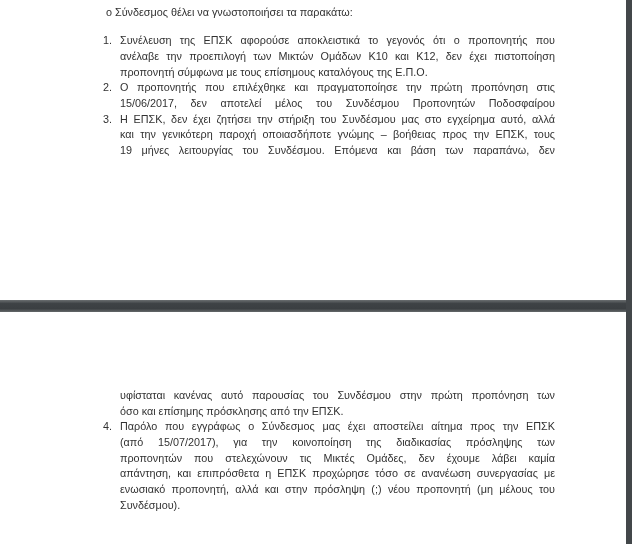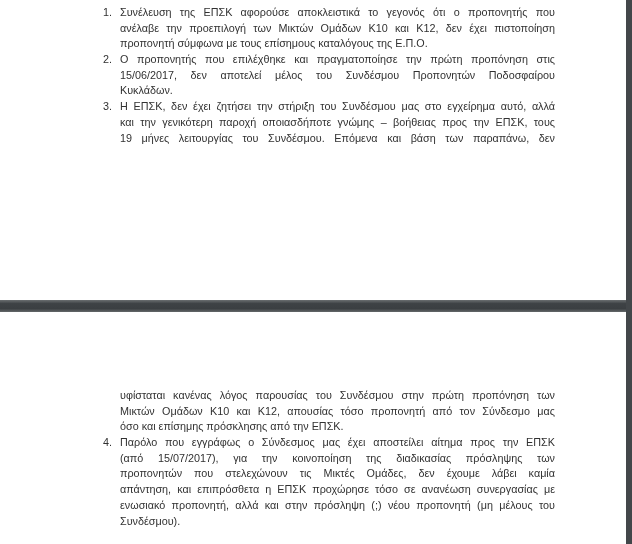--- a/index.html
+++ b/index.html
@@ -73,35 +73,35 @@
     text-align-last: justify;
   }
 </style>
 </head>
 <body>
 
 <div class="screen">
 
   <div class="page page-1">
     <div class="content">
+      <p class="intro">ο Σύνδεσμος θέλει να γνωστοποιήσει τα παρακάτω:</p>
       <div>
           <div class="para">
             <span class="num">1.</span>
             <div class="ptext">
               <div class="line j">Συνέλευση της ΕΠΣΚ αφορούσε αποκλειστικά το γεγονός ότι ο προπονητής που</div>
               <div class="line j">ανέλαβε την προεπιλογή των Μικτών Ομάδων Κ10 και Κ12, δεν έχει πιστοποίηση</div>
               <div class="line">προπονητή σύμφωνα με τους επίσημους καταλόγους της Ε.Π.Ο.</div>
             </div>
           </div>
           <div class="para">
             <span class="num">2.</span>
             <div class="ptext">
               <div class="line j">Ο προπονητής που επιλέχθηκε και πραγματοποίησε την πρώτη προπόνηση στις</div>
               <div class="line j">15/06/2017, δεν αποτελεί μέλος του Συνδέσμου Προπονητών Ποδοσφαίρου</div>
-              <div class="line">Κυκλάδων.</div>
             </div>
           </div>
           <div class="para">
             <span class="num">3.</span>
             <div class="ptext">
               <div class="line j">Η ΕΠΣΚ, δεν έχει ζητήσει την στήριξη του Συνδέσμου μας στο εγχείρημα αυτό, αλλά</div>
               <div class="line j">και την γενικότερη παροχή οποιασδήποτε γνώμης – βοήθειας προς την ΕΠΣΚ, τους</div>
               <div class="line j">19 μήνες λειτουργίας του Συνδέσμου. Επόμενα και βάση των παραπάνω, δεν</div>
             </div>
           </div>
@@ -110,22 +110,21 @@
   </div>
 
   <div class="page-break-gap"></div>
 
   <div class="page page-2">
     <div class="content">
       <div>
           <div class="para">
             <span class="num"></span>
             <div class="ptext">
-              <div class="line j">υφίσταται κανένας λόγος παρουσίας του Συνδέσμου στην πρώτη προπόνηση των</div>
-              <div class="line j">Μικτών Ομάδων Κ10 και Κ12, απουσίας τόσο προπονητή από τον Σύνδεσμο μας</div>
+              <div class="line j">υφίσταται κανένας αυτό παρουσίας του Συνδέσμου στην πρώτη προπόνηση των</div>
               <div class="line">όσο και επίσημης πρόσκλησης από την ΕΠΣΚ.</div>
             </div>
           </div>
           <div class="para">
             <span class="num">4.</span>
             <div class="ptext">
               <div class="line j">Παρόλο που εγγράφως ο Σύνδεσμος μας έχει αποστείλει αίτημα προς την ΕΠΣΚ</div>
               <div class="line j">(από 15/07/2017), για την κοινοποίηση της διαδικασίας πρόσληψης των</div>
               <div class="line j">προπονητών που στελεχώνουν τις Μικτές Ομάδες, δεν έχουμε λάβει καμία</div>
               <div class="line j">απάντηση, και επιπρόσθετα η ΕΠΣΚ προχώρησε τόσο σε ανανέωση συνεργασίας με</div>

